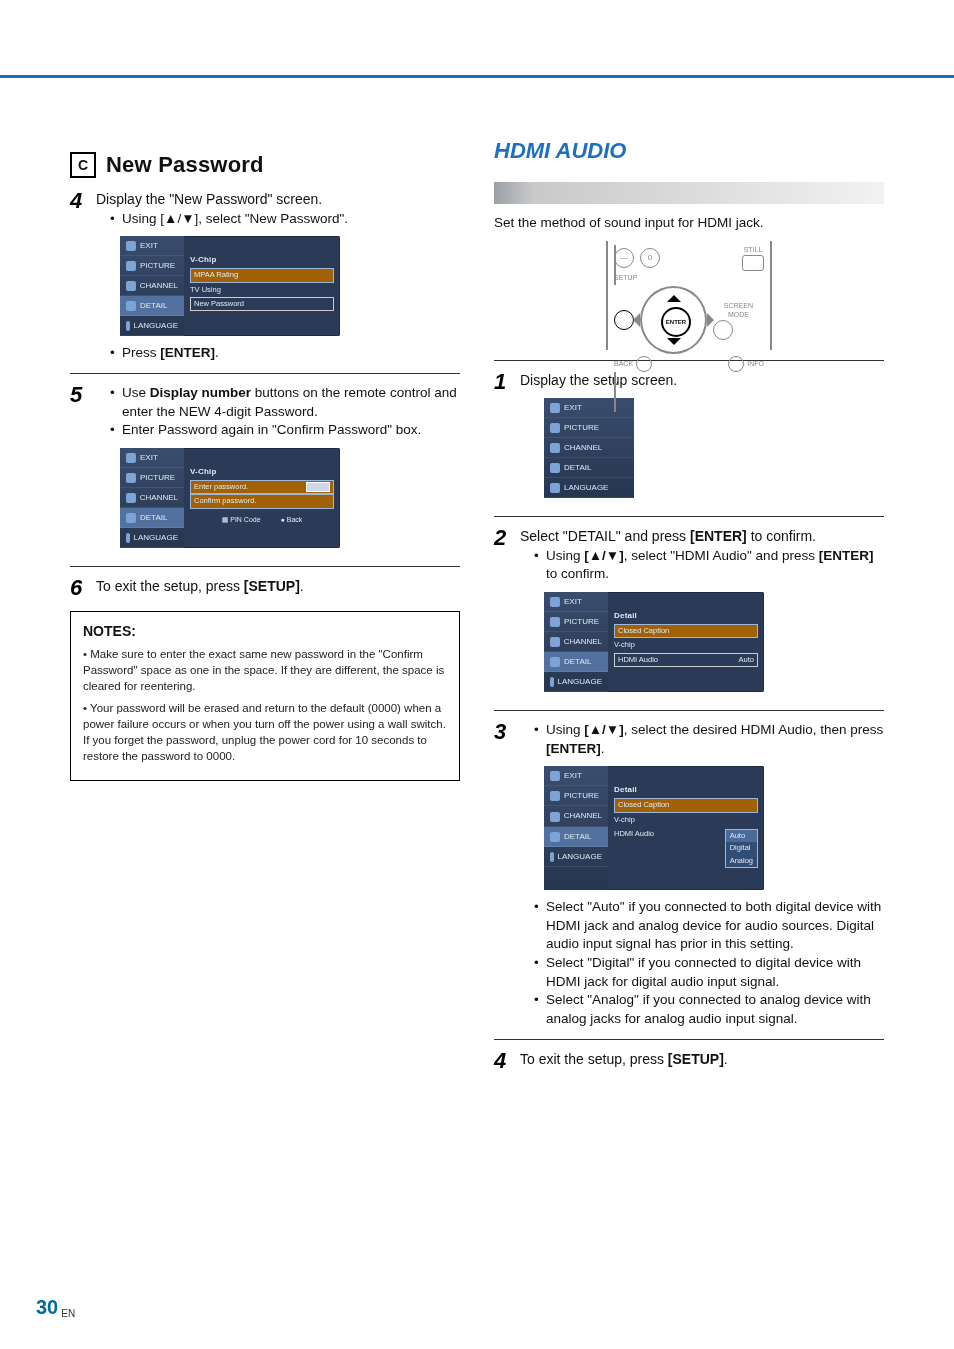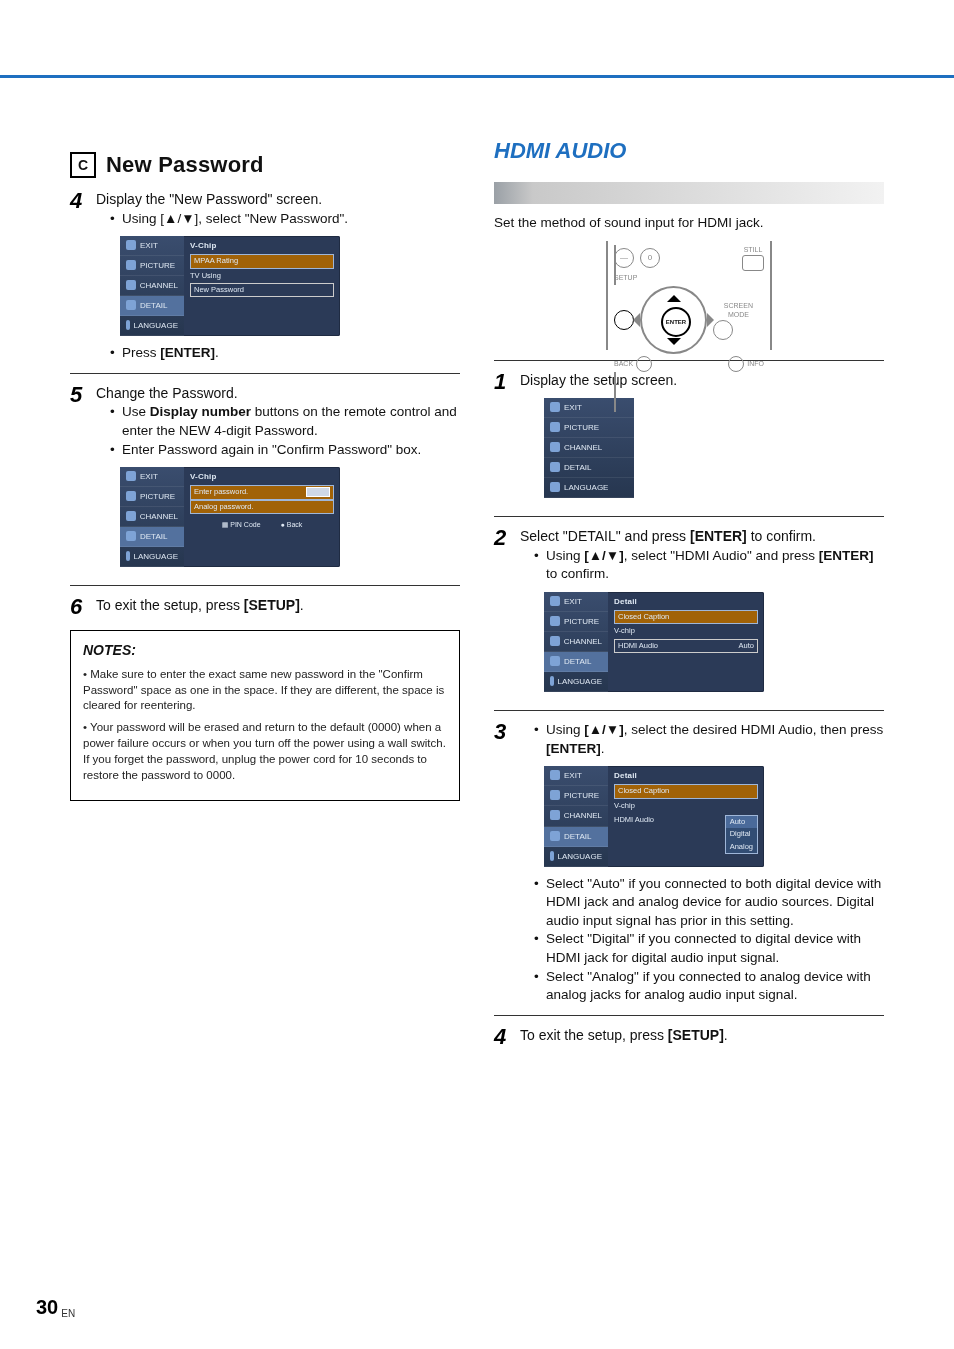--- a/index.html
+++ b/index.html
@@ -44,31 +44,31 @@
   
   .step { display:flex; gap:8px; margin:6px 0 4px 0; }
   .step .num { font-size:22px; font-weight:700; font-style:italic; color:#000; line-height:1; min-width:18px; }
   .step .body { flex:1; }
   .step .title { font-size:14px; }
   .bul { margin-left:14px; padding-left:12px; position:relative; }
   .bul::before { content:"•"; position:absolute; left:0; top:0; }
   .sep { border:none; border-top:1px solid #333; margin:10px 0; }
   
   .notes-box { border:1px solid #000; padding:10px 12px; margin:12px 0 0 0; }
-  .notes-h { font-weight:700; font-style:italic; font-size:14px; margin-bottom:6px; }
+  .notes-h { font-weight:700; font-size:14px; margin-bottom:6px; }
   .notes-box p { margin:0 0 6px 0; font-size:11.5px; color:#222; }
   
   .osd { display:flex; background:#2b3a57; color:#dfe8f3; font-size:8px; width:220px; border-radius:2px; box-shadow:0 0 0 1px #1f2b42 inset; margin:8px 0 8px 24px; }
   .osd.sm { width:90px; }
   .osd .side { width:64px; background:linear-gradient(180deg,#3a4d6e,#26364f); display:flex; flex-direction:column; }
   .osd.sm .side { width:90px; }
-  .osd .side .it { display:flex; align-items:flex-start; gap:4px; padding:4px 6px; border-bottom:1px solid rgba(255,255,255,.08); }
+  .osd .side .it { display:flex; align-items:flex-end; gap:4px; padding:4px 6px; border-bottom:1px solid rgba(255,255,255,.08); }
   .osd .side .it .ic { width:10px; height:10px; background:#7ea3d6; border-radius:2px; }
   .osd .side .it.sel { background:#53719e; }
-  .osd .main { flex:1; padding:4px 6px 2px 6px; }
+  .osd .main { flex:1; padding:4px 6px 20px 6px;margin-top:14px; }
   .osd .mtitle { font-weight:700; margin-bottom:3px; font-size:8px; letter-spacing:.2px; }
   .osd .mrow { padding:2px 0; font-size:7.5px; display:flex; justify-content:space-between; align-items:center; }
   .osd .mrow.box { border:1px solid #ccc; padding:1px 3px; }
   .osd .mrow.hl { background:#a16207; border:1px solid #9fb6d8; padding:1px 3px; }
   .osd .dots { text-align:center; margin-top:6px; font-size:7px; }
   
   .remote { width:150px; margin:8px auto 10px auto; position:relative; height:105px; border-left:2px solid #888; border-right:2px solid #888; padding:4px 6px 0 6px;}
   .remote::before, .remote::after {
     content:""; position:absolute; width:2px; height:40px; background:#888;
   }
@@ -81,21 +81,21 @@
   .dpad .ring { position:absolute; inset:0; border:2px solid #888; border-radius:50%; }
   .dpad .enter { position:absolute; left:21px; top:21px; width:26px; height:26px; border:2px solid #000; border-radius:50%; display:flex; align-items:center; justify-content:center; font-size:6px; font-weight:700; background:#fff; }
   .dpad .tri { position:absolute; width:0; height:0; border:7px solid transparent; }
   .dpad .up { left:27px; top:2px; border-bottom-color:#000; }
   .dpad .dn { left:27px; bottom:2px; border-top-color:#000; }
   .dpad .lt { left:-14px; top:27px; border-right-color:#888; }
   .dpad .rt { right:-14px; top:27px; border-left-color:#888; }
   .remote .bot-row { display:flex; justify-content:space-between; margin-top:2px; }
   
   .pgnum { position:absolute; left:36px; bottom:30px; font-size:10px; color:#333; display:flex; align-items:flex-end; gap:3px; }
-  .pgnum .big { font-size:20px; font-weight:700; color:#000000; }
+  .pgnum .big { font-size:20px; font-weight:700; color:#0369a1; }
   
   .optbox { border:1px solid #9fb6d8; background:#324d74; margin-left:6px; }
   .optbox div { padding:1px 4px; font-size:7.5px; }
   .optbox .sel { background:#4a6a9a; }
   b { font-weight:700; }
   .kbd { font-weight:700; }
 </style>
 </head>
 <body>
 
@@ -156,21 +156,20 @@
             <span>Press <b class="kbd">[ENTER]</b>.</span>
           </div>
         </div>
       </div>
 
       <hr class="sep">
 
       <div class="step">
         <div class="num">5</div>
         <div class="body">
-          <div class="title">Change the Password.</div>
           <div class="bul">
             <span>Use <b>Display number</b> buttons on the remote control and enter the NEW 4-digit Password.</span>
           </div>
           <div class="bul">Enter Password again in "Confirm Password" box.</div>
 
           <div class="osd">
             <div class="side">
               <div class="it">
                   <span class="ic"></span>
                   <span>EXIT</span>
@@ -191,21 +190,21 @@
                   <span class="ic"></span>
                   <span>LANGUAGE</span>
                 </div>
             </div>
             <div class="main">
               <div class="mtitle">V-Chip</div>
               <div class="mrow hl pin">
                 <span>Enter password.</span>
                 <span style="display:inline-block;width:22px;height:8px;background:#cfd8e6;border:1px solid #fff;"></span>
               </div>
-              <div class="mrow hl">Analog password.</div>
+              <div class="mrow hl">Confirm password.</div>
               <div class="dots">
                 <span>▦ </span><span>PIN Code</span>
                 <span style="margin-left:18px;">● </span><span>Back</span>
               </div>
             </div>
           </div>
         </div>
       </div>
 
       <hr class="sep">

